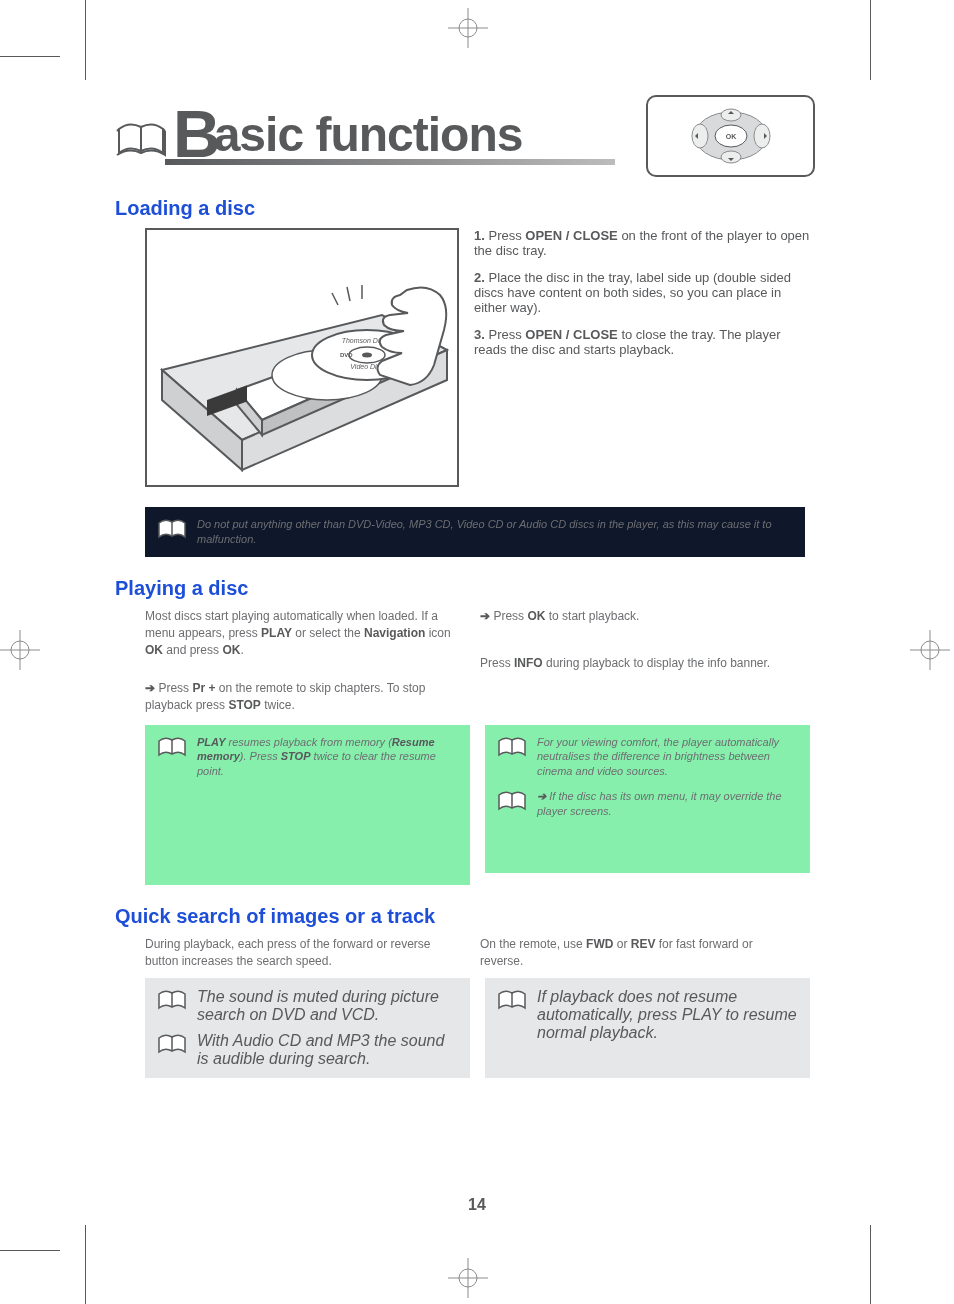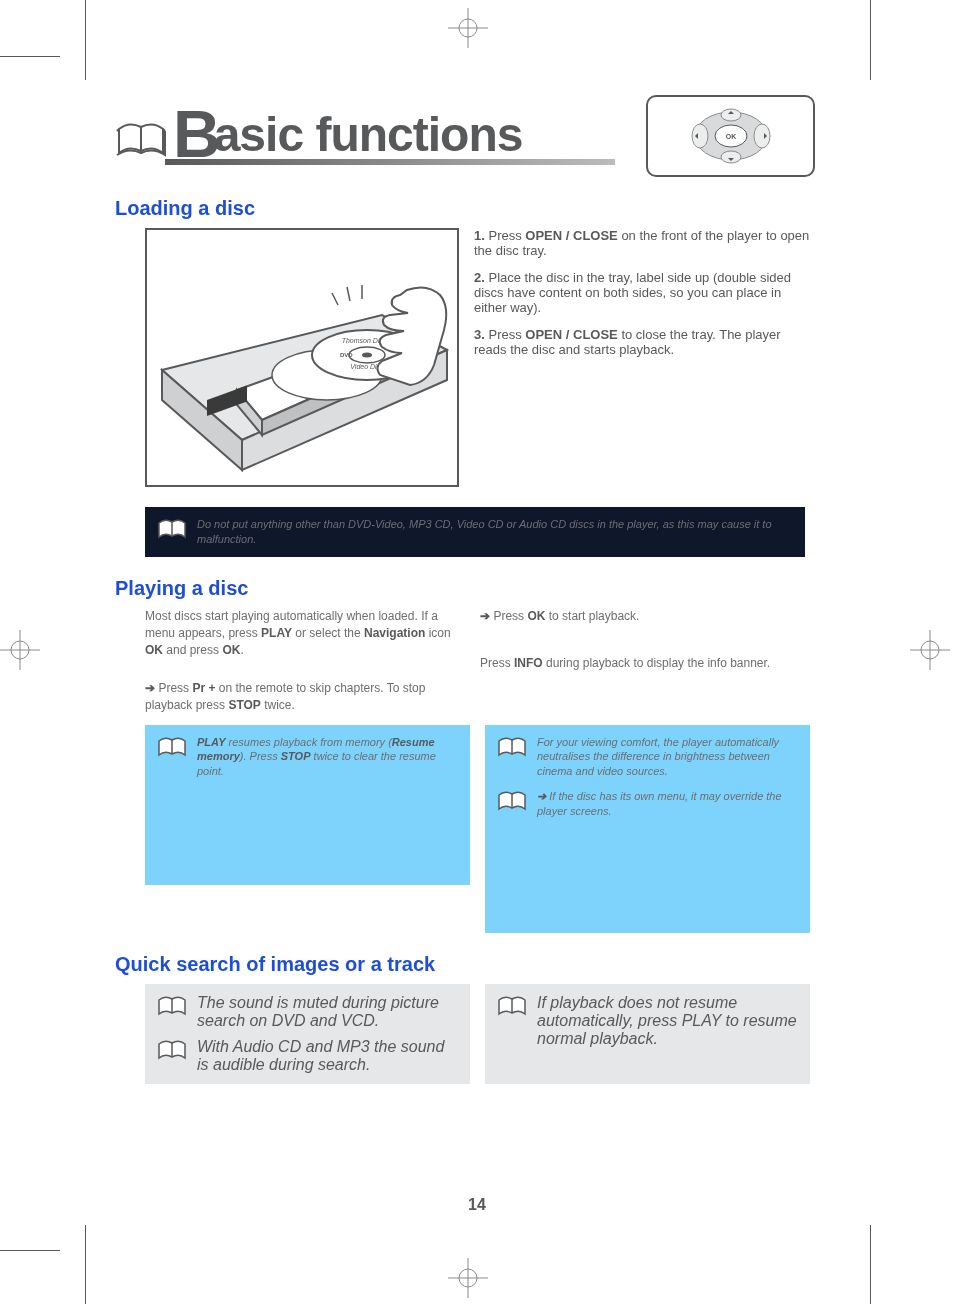--- a/index.html
+++ b/index.html
@@ -115,21 +115,21 @@
     color: #6d6e71;
   }
   .arrow { font-weight: 900; color:#58595b; }
   .play-notes-row {
     display:flex;
     gap:15px;
     margin-left:30px;
     margin-top:10px;
   }
   .note-box {
-    background:#7dd3fc;
+    background:#86efac;
     width: 325px;
     padding:10px 12px;
     box-sizing:border-box;
     display:flex;
     flex-direction:column;
     gap:10px;
   }
   .note-entry { display:flex; gap:10px; align-items:flex-start; }
 
   .search-section { margin-top: 20px; }
@@ -339,21 +339,21 @@
             <svg width="30" height="24" viewBox="0 0 30 24">
                 <path d="M2 6 Q8 1 15 5 Q22 1 28 6 L28 20 Q22 15 15 19 Q8 15 2 20 Z" fill="#fff" stroke="#58595b" stroke-width="1.5"></path>
                 <line x1="15" y1="5" x2="15" y2="19" stroke="#58595b" stroke-width="1.5"></line>
               </svg>
           </span>
           <span class="txt">
             <span class="bold" style="font-style:italic;">PLAY</span><span> resumes playback from memory (</span><span class="bold" style="font-style:italic;">Resume memory</span><span>). Press </span><span class="bold" style="font-style:italic;">STOP</span><span> twice to clear the resume point.</span>
           </span>
         </div>
       </div>
-      <div class="note-box" style="height:208px;">
+      <div class="note-box" style="height:148px;">
         <div class="note-entry">
           <span class="book-small">
             <svg width="30" height="24" viewBox="0 0 30 24">
                 <path d="M2 6 Q8 1 15 5 Q22 1 28 6 L28 20 Q22 15 15 19 Q8 15 2 20 Z" fill="#fff" stroke="#58595b" stroke-width="1.5"></path>
                 <line x1="15" y1="5" x2="15" y2="19" stroke="#58595b" stroke-width="1.5"></line>
               </svg>
           </span>
           <span class="txt">For your viewing comfort, the player automatically neutralises the difference in brightness between cinema and video sources.</span>
         </div>
         <div class="note-entry">
@@ -366,20 +366,26 @@
           <span class="txt">
             <span class="arrow">➔</span><span> If the disc has its own menu, it may override the player screens.</span>
           </span>
         </div>
       </div>
     </div>
   </div>
 
   <div class="search-section">
     <div class="section-heading">Quick search of images or a track</div>
+    <div class="search-top-row">
+      <div class="search-col">During playback, each press of the forward or reverse button increases the search speed.</div>
+      <div class="search-col">
+        <span>On the remote, use </span><span class="bold">FWD</span><span> or </span><span class="bold">REV</span><span> for fast forward or reverse.</span>
+      </div>
+    </div>
     <div class="search-notes-row">
       <div class="note-box-search">
         <div class="note-entry">
           <span class="book-small">
             <svg width="30" height="24" viewBox="0 0 30 24">
                 <path d="M2 6 Q8 1 15 5 Q22 1 28 6 L28 20 Q22 15 15 19 Q8 15 2 20 Z" fill="#fff" stroke="#58595b" stroke-width="1.5"></path>
                 <line x1="15" y1="5" x2="15" y2="19" stroke="#58595b" stroke-width="1.5"></line>
               </svg>
           </span>
           <span class="txt">The sound is muted during picture search on DVD and VCD.</span>

